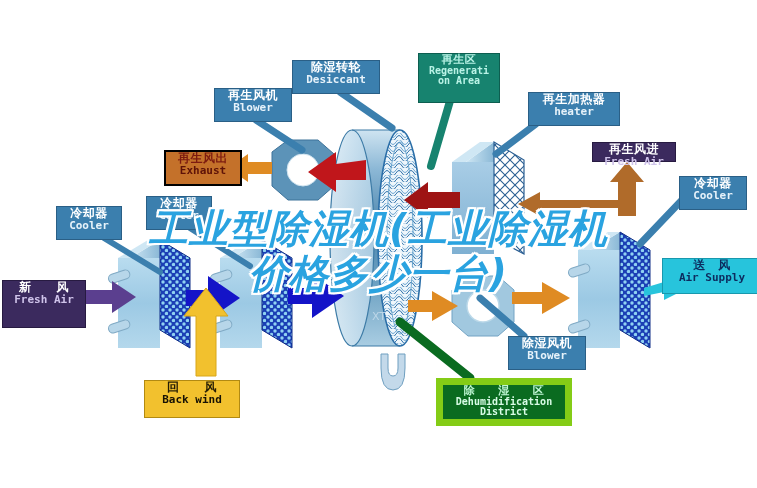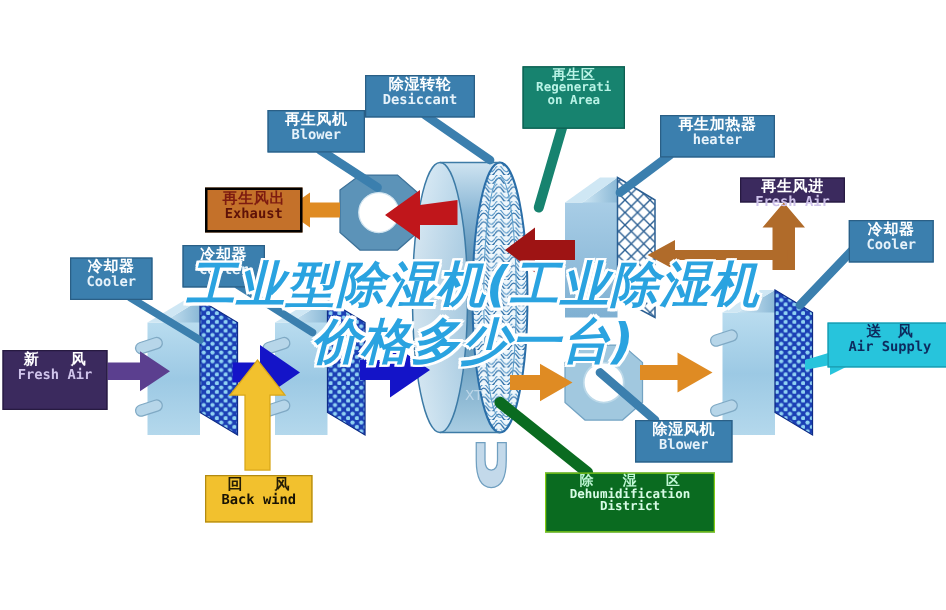--- a/index.html
+++ b/index.html
@@ -16,21 +16,21 @@
 
   
   .sty-blue{background:#3b7fae;border:1px solid #2a5f86;color:#eaf4fb;}
   .sty-blue .cn{color:#ffffff;}
   .sty-blue .en{color:#e6f2fa;}
   
   .sty-teal{background:#17836f;border:1px solid #0d5e50;}
   .sty-teal .cn{color:#b9f3e6;}
   .sty-teal .en{color:#b9f3e6;}
   
-  .sty-green{background:#0a6b20;border:1px solid #84cc16;}
+  .sty-green{background:#0a6b20;border:7px solid #84cc16;}
   .sty-green .cn{color:#bff7d4;}
   .sty-green .en{color:#d8fce6;}
   
   .sty-purple{background:#3b2a5e;border:1px solid #271a41;}
   .sty-purple .cn{color:#ffffff;}
   .sty-purple .en{color:#cfc3ea;}
   
   .sty-orange{background:#c4712a;border:2px solid #000000;}
   .sty-orange .cn{color:#7d1b10;}
   .sty-orange .en{color:#5e1208;}
@@ -257,21 +257,21 @@
       <div class="lbl sty-purple" style="left: 592px; top: 142px; width: 84px; height: 20px;"><span class="cn" style="font-size: 12px;">再生风进</span><span class="en" style="font-size: 11px;">Fresh Air</span></div>
       <div class="lbl sty-orange" style="left: 164px; top: 150px; width: 78px; height: 36px;"><span class="cn" style="font-size: 12px;">再生风出</span><span class="en" style="font-size: 11px;">Exhaust</span></div>
       <div class="lbl sty-blue" style="left: 679px; top: 176px; width: 68px; height: 34px;"><span class="cn" style="font-size: 12px;">冷却器</span><span class="en" style="font-size: 11px;">Cooler</span></div>
       <div class="lbl sty-blue" style="left: 56px; top: 206px; width: 66px; height: 34px;"><span class="cn" style="font-size: 12px;">冷却器</span><span class="en" style="font-size: 11px;">Cooler</span></div>
       <div class="lbl sty-blue" style="left: 146px; top: 196px; width: 66px; height: 34px;"><span class="cn" style="font-size: 12px;">冷却器</span><span class="en" style="font-size: 11px;">Cooler</span></div>
       <div class="lbl sty-purple" style="left: 2px; top: 280px; width: 84px; height: 48px;"><span class="cn" style="font-size: 12px;">新　　风</span><span class="en" style="font-size: 11px;">Fresh Air</span></div>
       <div class="lbl sty-cyan" style="left: 662px; top: 258px; width: 100px; height: 36px;"><span class="cn" style="font-size: 12px;">送　风</span><span class="en" style="font-size: 11px;">Air Supply</span></div>
       <div class="lbl sty-blue" style="left: 508px; top: 336px; width: 78px; height: 34px;"><span class="cn" style="font-size: 12px;">除湿风机</span><span class="en" style="font-size: 11px;">Blower</span></div>
       <div class="lbl sty-green" style="left: 436px; top: 378px; width: 136px; height: 48px;"><span class="cn" style="font-size: 11px;">除　　湿　　区</span><span class="en" style="font-size: 10px;">Dehumidification
 District</span></div>
-      <div class="lbl sty-yellow" style="left: 164px; top: 380px; width: 86px; height: 38px;"><span class="cn" style="font-size: 12px;">回　　风</span><span class="en" style="font-size: 11px;">Back wind</span></div>
+      <div class="lbl sty-yellow" style="left: 144px; top: 380px; width: 96px; height: 38px;"><span class="cn" style="font-size: 12px;">回　　风</span><span class="en" style="font-size: 11px;">Back wind</span></div>
     </div>
 
   <div id="title">
     <span>工业型除湿机(工业除湿机</span>
     <span>价格多少一台)</span>
   </div>
 
 </div>
 
 </body></html>

